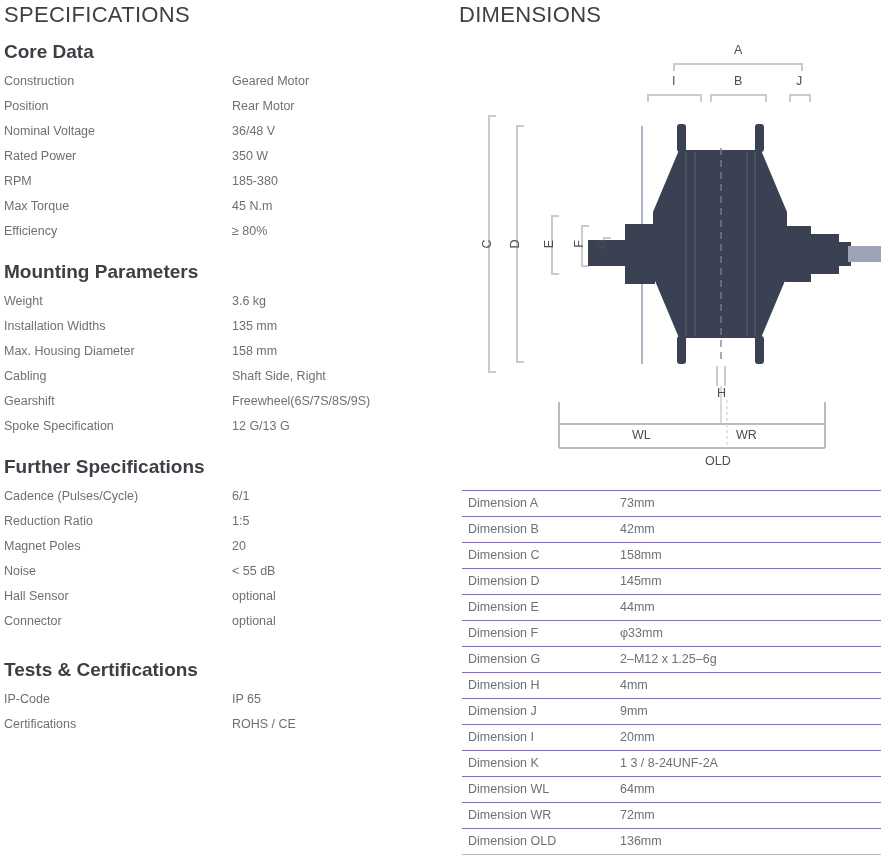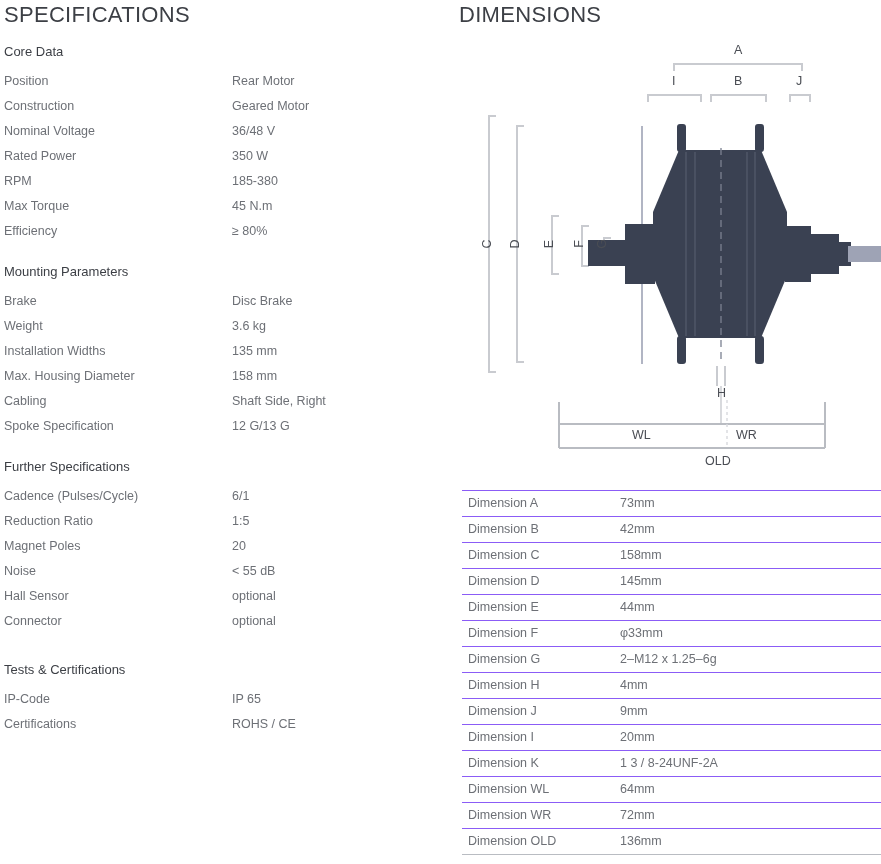--- a/index.html
+++ b/index.html
@@ -26,23 +26,23 @@
 
   
   .specs-col {
     position: absolute;
     left: 4px; top: 42px;
     width: 445px;
   }
   .spec-section { margin-bottom: 18px; }
   .spec-section:last-child { margin-bottom: 0; margin-top: 26px; }
   .section-head {
-    font-size: 13px;
+    font-size: 19px;
     color: #3c3f45;
-    font-weight: 400;
+    font-weight: 700;
     margin: 0 0 7px 0;
     line-height: 20px;
   }
   .spec-row {
     display: flex;
     font-size: 12.5px;
     color: #6d7076;
     line-height: 25px;
     height: 25px;
   }
@@ -101,28 +101,28 @@
 
 <div class="page">
 
   <div class="col-title" id="specs-title">SPECIFICATIONS</div>
 
   <div class="specs-col">
 
     <div class="spec-section">
       <div class="section-head">Core Data</div>
       <div class="spec-row">
+        <div class="spec-label">Construction</div>
+        <div class="spec-value">Geared Motor</div>
+      </div>
+      <div class="spec-row">
         <div class="spec-label">Position</div>
         <div class="spec-value">Rear Motor</div>
       </div>
       <div class="spec-row">
-        <div class="spec-label">Construction</div>
-        <div class="spec-value">Geared Motor</div>
-      </div>
-      <div class="spec-row">
         <div class="spec-label">Nominal Voltage</div>
         <div class="spec-value">36/48 V</div>
       </div>
       <div class="spec-row">
         <div class="spec-label">Rated Power</div>
         <div class="spec-value">350 W</div>
       </div>
       <div class="spec-row">
         <div class="spec-label">RPM</div>
         <div class="spec-value">185-380</div>
@@ -133,38 +133,38 @@
       </div>
       <div class="spec-row">
         <div class="spec-label">Efficiency</div>
         <div class="spec-value">≥ 80%</div>
       </div>
     </div>
 
     <div class="spec-section">
       <div class="section-head">Mounting Parameters</div>
       <div class="spec-row">
-        <div class="spec-label">Brake</div>
-        <div class="spec-value">Disc Brake</div>
-      </div>
-      <div class="spec-row">
         <div class="spec-label">Weight</div>
         <div class="spec-value">3.6 kg</div>
       </div>
       <div class="spec-row">
         <div class="spec-label">Installation Widths</div>
         <div class="spec-value">135 mm</div>
       </div>
       <div class="spec-row">
         <div class="spec-label">Max. Housing Diameter</div>
         <div class="spec-value">158 mm</div>
       </div>
       <div class="spec-row">
         <div class="spec-label">Cabling</div>
         <div class="spec-value">Shaft Side, Right</div>
+      </div>
+      <div class="spec-row">
+        <div class="spec-label">Gearshift</div>
+        <div class="spec-value">Freewheel(6S/7S/8S/9S)</div>
       </div>
       <div class="spec-row">
         <div class="spec-label">Spoke Specification</div>
         <div class="spec-value">12 G/13 G</div>
       </div>
     </div>
 
     <div class="spec-section">
       <div class="section-head">Further Specifications</div>
       <div class="spec-row">

